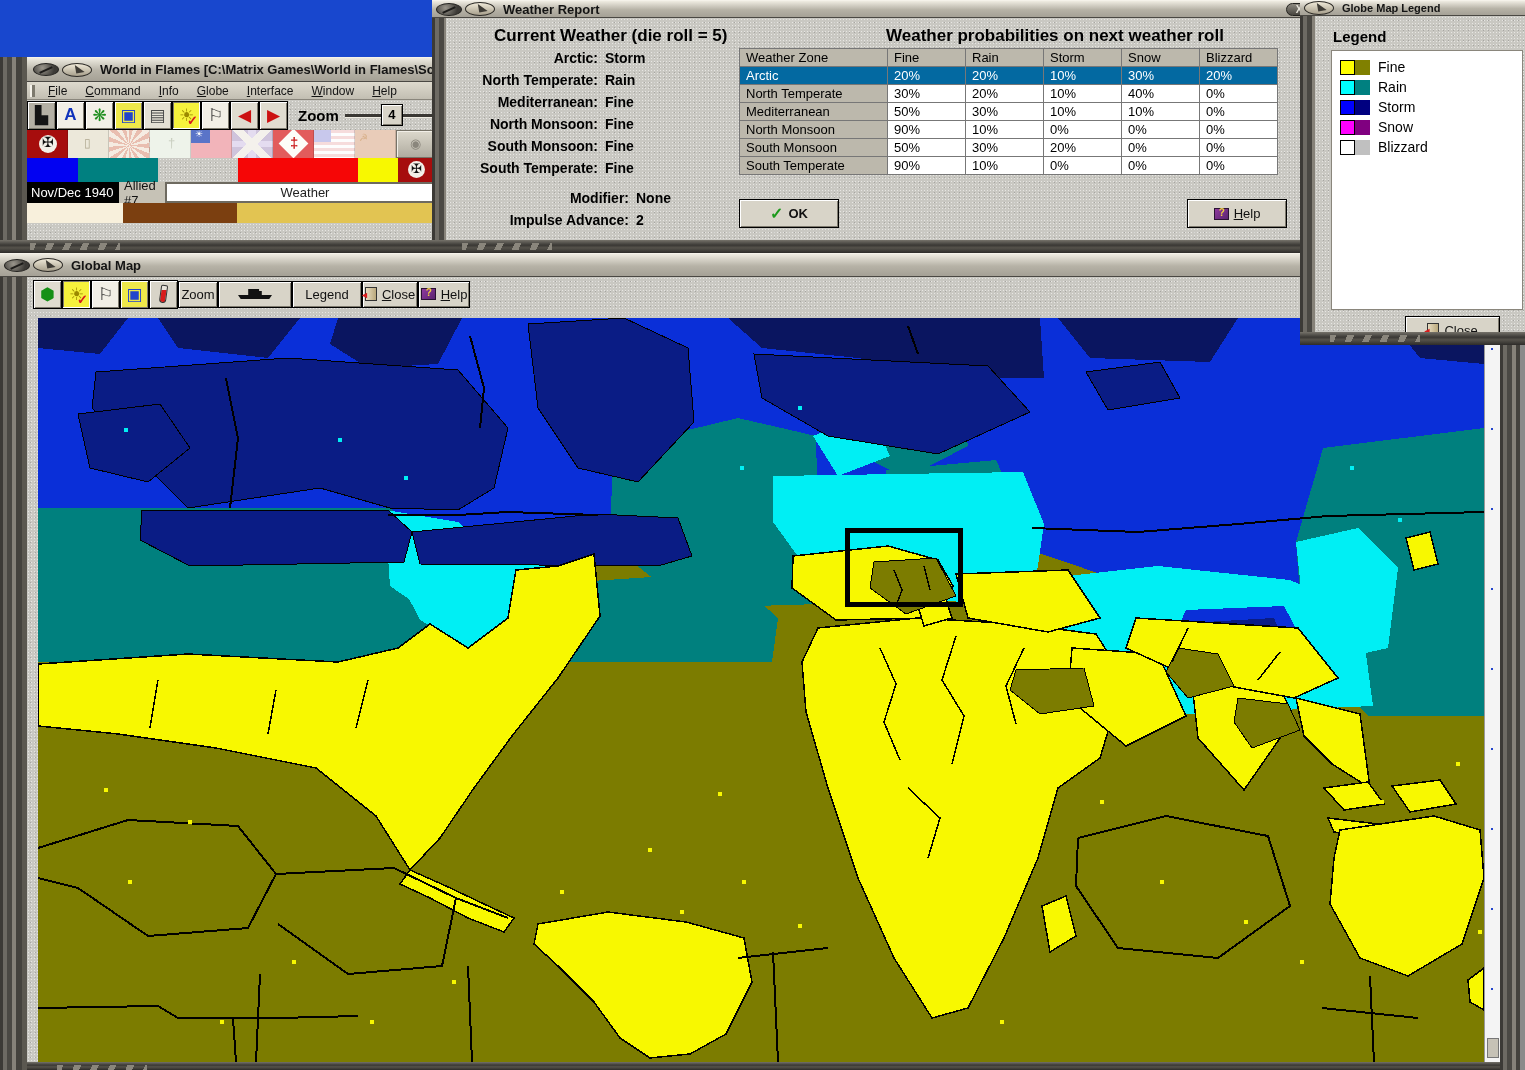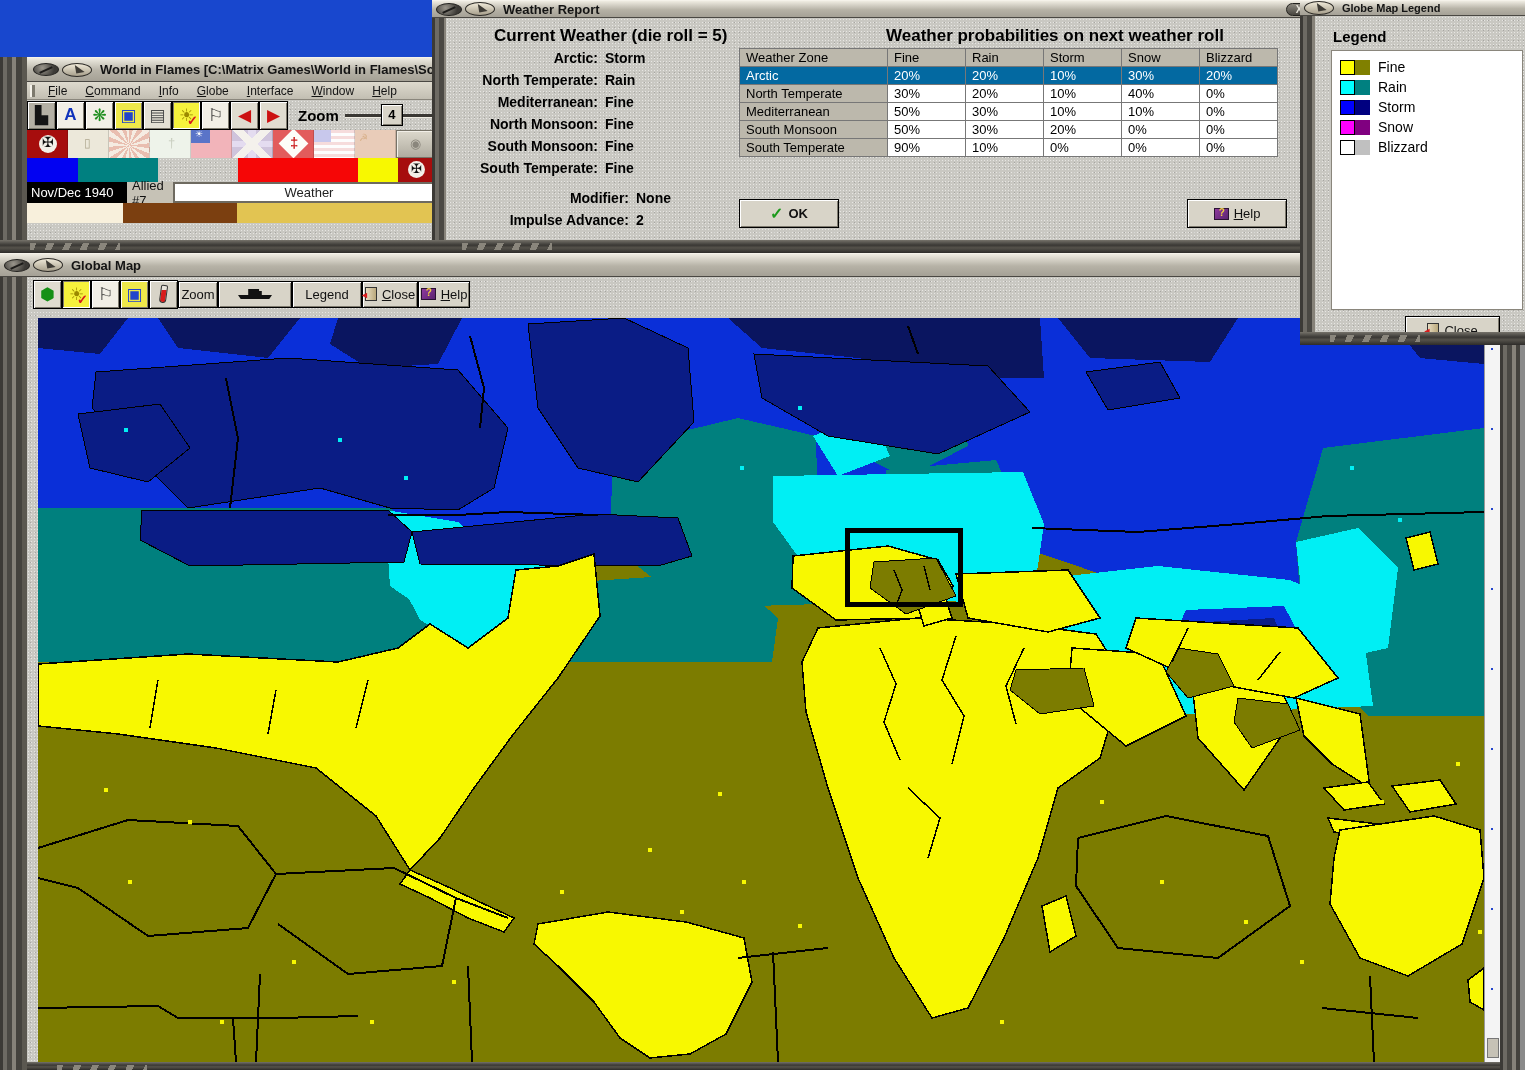--- a/index.html
+++ b/index.html
@@ -106,21 +106,21 @@
   .flag-neutral { background:linear-gradient(180deg,#dcd8cc,#b0aca0); border:1px solid #777368;
      box-shadow:inset 1px 1px 0 #f2efe8; }
   .flag-neutral::after { content:"◉"; position:absolute; left:13px; top:5px; color:#8a867c; font-size:13px; }
   #swatch-row { left:27px; top:101px; width:418px; height:24px; display:flex; }
   #swatch-row .sw { height:24px; }
   .mini-german { width:38px; height:24px; background:#a60d0d; position:relative; }
   .mini-german::before { content:""; position:absolute; left:10px; top:3px; width:17px; height:17px;
      border-radius:50%; background:#f3f0e8;}
   .mini-german::after { content:"✠"; position:absolute; left:13px; top:3px; font-size:13px; color:#111;}
   #status-row { left:27px; top:125px; width:418px; height:21px; display:flex; font-size:13px; }
-  #status-date { width:100px; background:#000; color:#fff; display:flex; align-items:center; padding-left:4px; }
+  #status-date { width:92px; background:#000; color:#fff; display:flex; align-items:center; padding-left:4px; }
   #status-side { width:46px; background:#c6c2b6; color:#111; display:flex; align-items:center; padding-left:5px; }
   #status-phase { flex:1; background:#fff; border:2px solid #6e6a60; display:flex; align-items:center; justify-content:center; color:#222; }
   #phase-colors { left:27px; top:146px; width:418px; height:20px; display:flex; }
   #main-gap { left:27px; top:166px; width:418px; height:17px; }
   #main-frame-b { left:0; top:183px; width:445px; height:13px; }
 
   
   #wr-win { left:432px; top:0; width:880px; height:253px; }
   #wr-frame-l { left:0; top:0; width:14px; height:253px; }
   #wr-title { left:0; top:0; width:880px; height:18px; font-size:13px; }
@@ -577,20 +577,28 @@
           </tr>
           <tr>
             <td class="zone">Mediterranean</td>
             <td>50%</td>
             <td>30%</td>
             <td>10%</td>
             <td>10%</td>
             <td>0%</td>
           </tr>
           <tr>
+            <td class="zone">North Monsoon</td>
+            <td>90%</td>
+            <td>10%</td>
+            <td>0%</td>
+            <td>0%</td>
+            <td>0%</td>
+          </tr>
+          <tr>
             <td class="zone">South Monsoon</td>
             <td>50%</td>
             <td>30%</td>
             <td>20%</td>
             <td>0%</td>
             <td>0%</td>
           </tr>
           <tr>
             <td class="zone">South Temperate</td>
             <td>90%</td>

